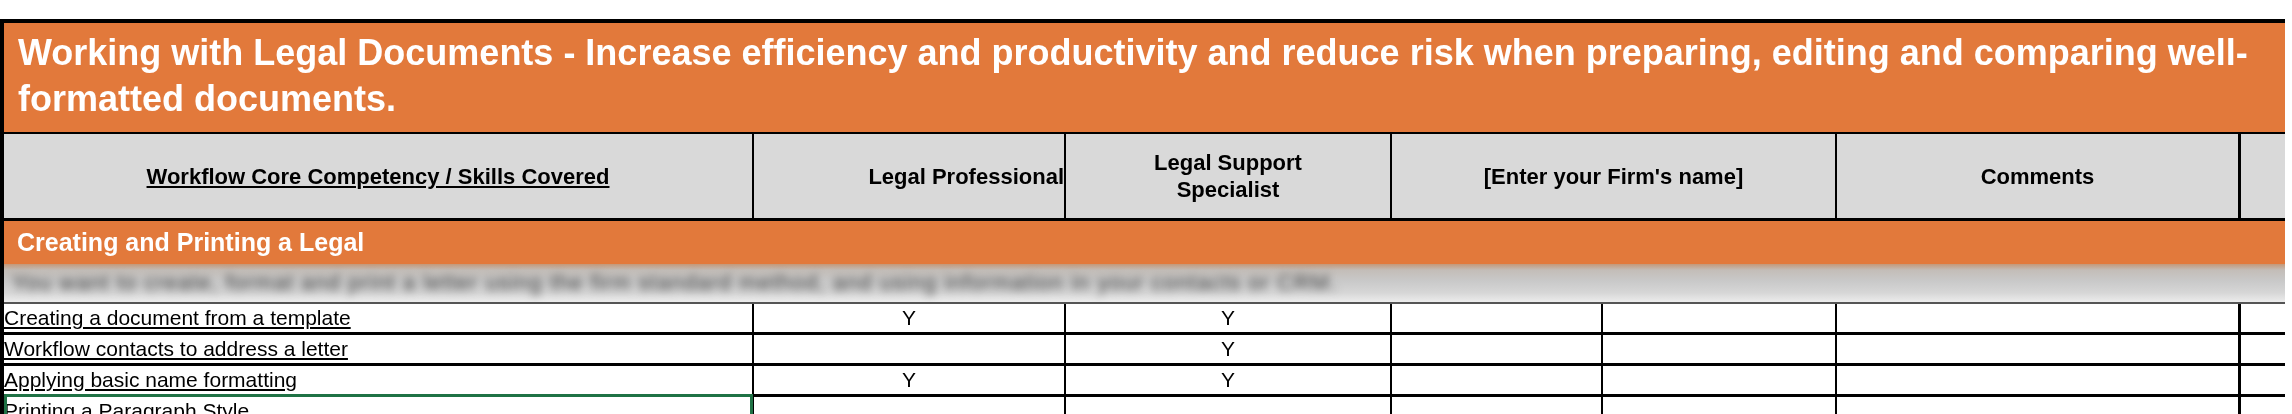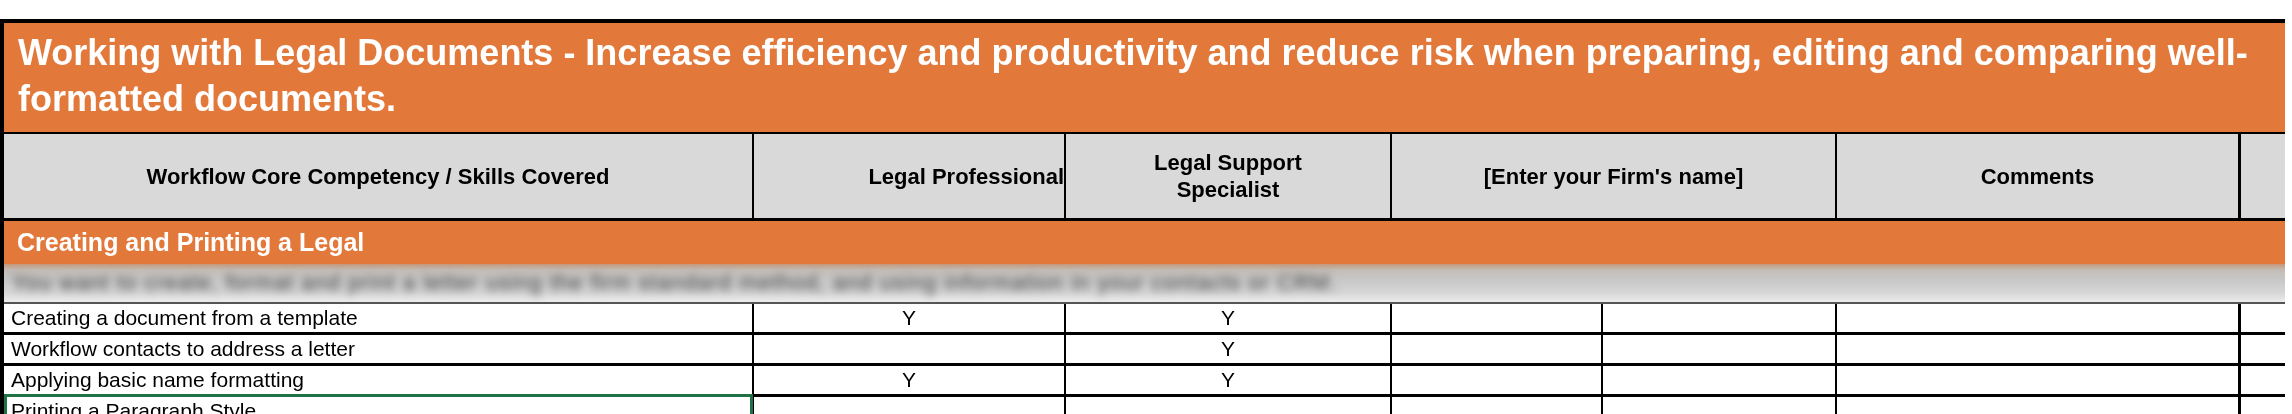--- a/index.html
+++ b/index.html
@@ -31,25 +31,25 @@
             background:linear-gradient(180deg,#c49878 0%,#c3bdb8 16%,#c9c9c9 45%,#d6d6d6 75%,#ececec 100%);
             display:flex;align-items:center;padding-left:8px;border-bottom:2px solid #555;}
   .desc-row .blur{filter:blur(4.5px);color:#3c3c3c;font-size:22px;letter-spacing:1px;}
 
   
   .row{box-sizing:border-box;height:31px;display:flex;align-items:stretch;border-bottom:3px solid #000;background:#fff;}
   .row.partial{height:5px;border-bottom:none;overflow:hidden;}
   .c{box-sizing:border-box;border-right:2px solid #000;display:flex;align-items:center;
      font-size:21px;color:#000;overflow:hidden;}
   .c:last-child{border-right:3px solid #000;}
-  .c.skill{padding-left:7px;}
+  .c.skill{}
   .c.center{justify-content:center;}
 
   
-  .w-a{width:750px;} .w-b{width:312px;justify-content:flex-end;} .w-c{width:326px;}
+  .w-a{width:750px;text-decoration:underline;} .w-b{width:312px;justify-content:flex-end;} .w-c{width:326px;}
   .w-d{width:211px;} .w-e{width:234px;} .w-f{width:404px;}
   .w-de{width:445px;} 
 
   
   .c.selected{position:relative;overflow:visible;}
   .sel-outline{position:absolute;left:0;right:-1px;top:-3px;bottom:-3px;
                border:3px solid #1f7245;pointer-events:none;z-index:5;}
   .sel-handle{position:absolute;right:-7px;bottom:-9px;width:12px;height:12px;
               background:#1f7245;z-index:6;}
 </style>

